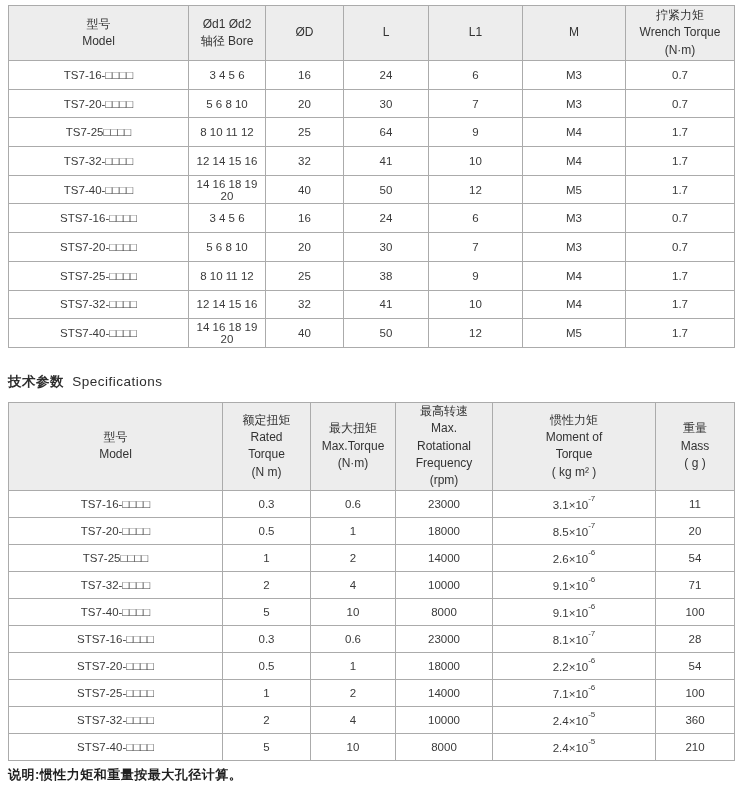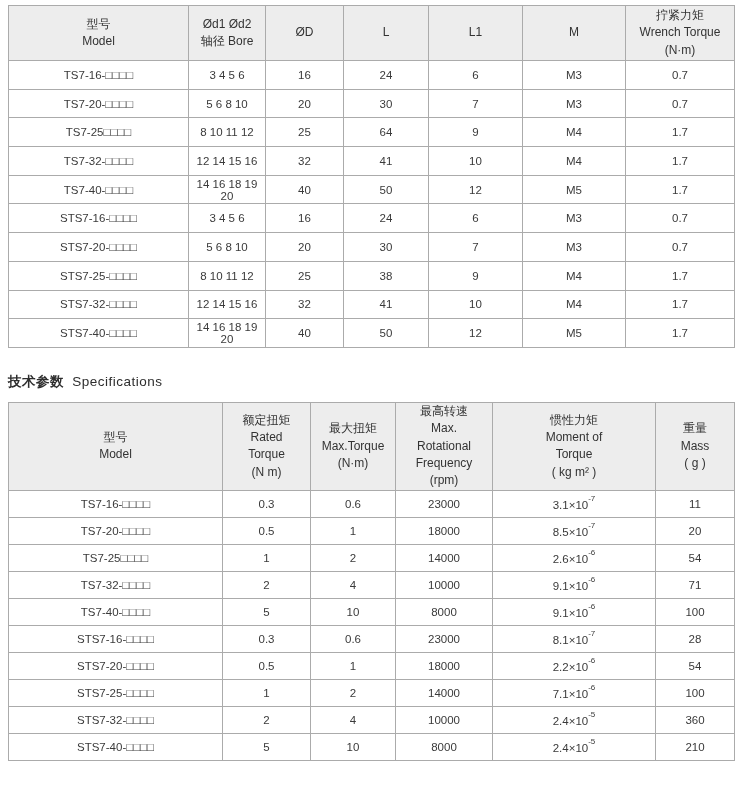--- a/index.html
+++ b/index.html
@@ -295,14 +295,18 @@
           <td>STS7-40-□□□□</td>
           <td>5</td>
           <td>10</td>
           <td>8000</td>
           <td>2.4×10<sup>-5</sup></td>
           <td>210</td>
         </tr>
       </tbody>
   </table>
 
+  <div class="footer">
+    <div class="note-zh">说明:惯性力矩和重量按最大孔径计算。</div>
+
+  </div>
 
 </div>
 
 </body></html>

